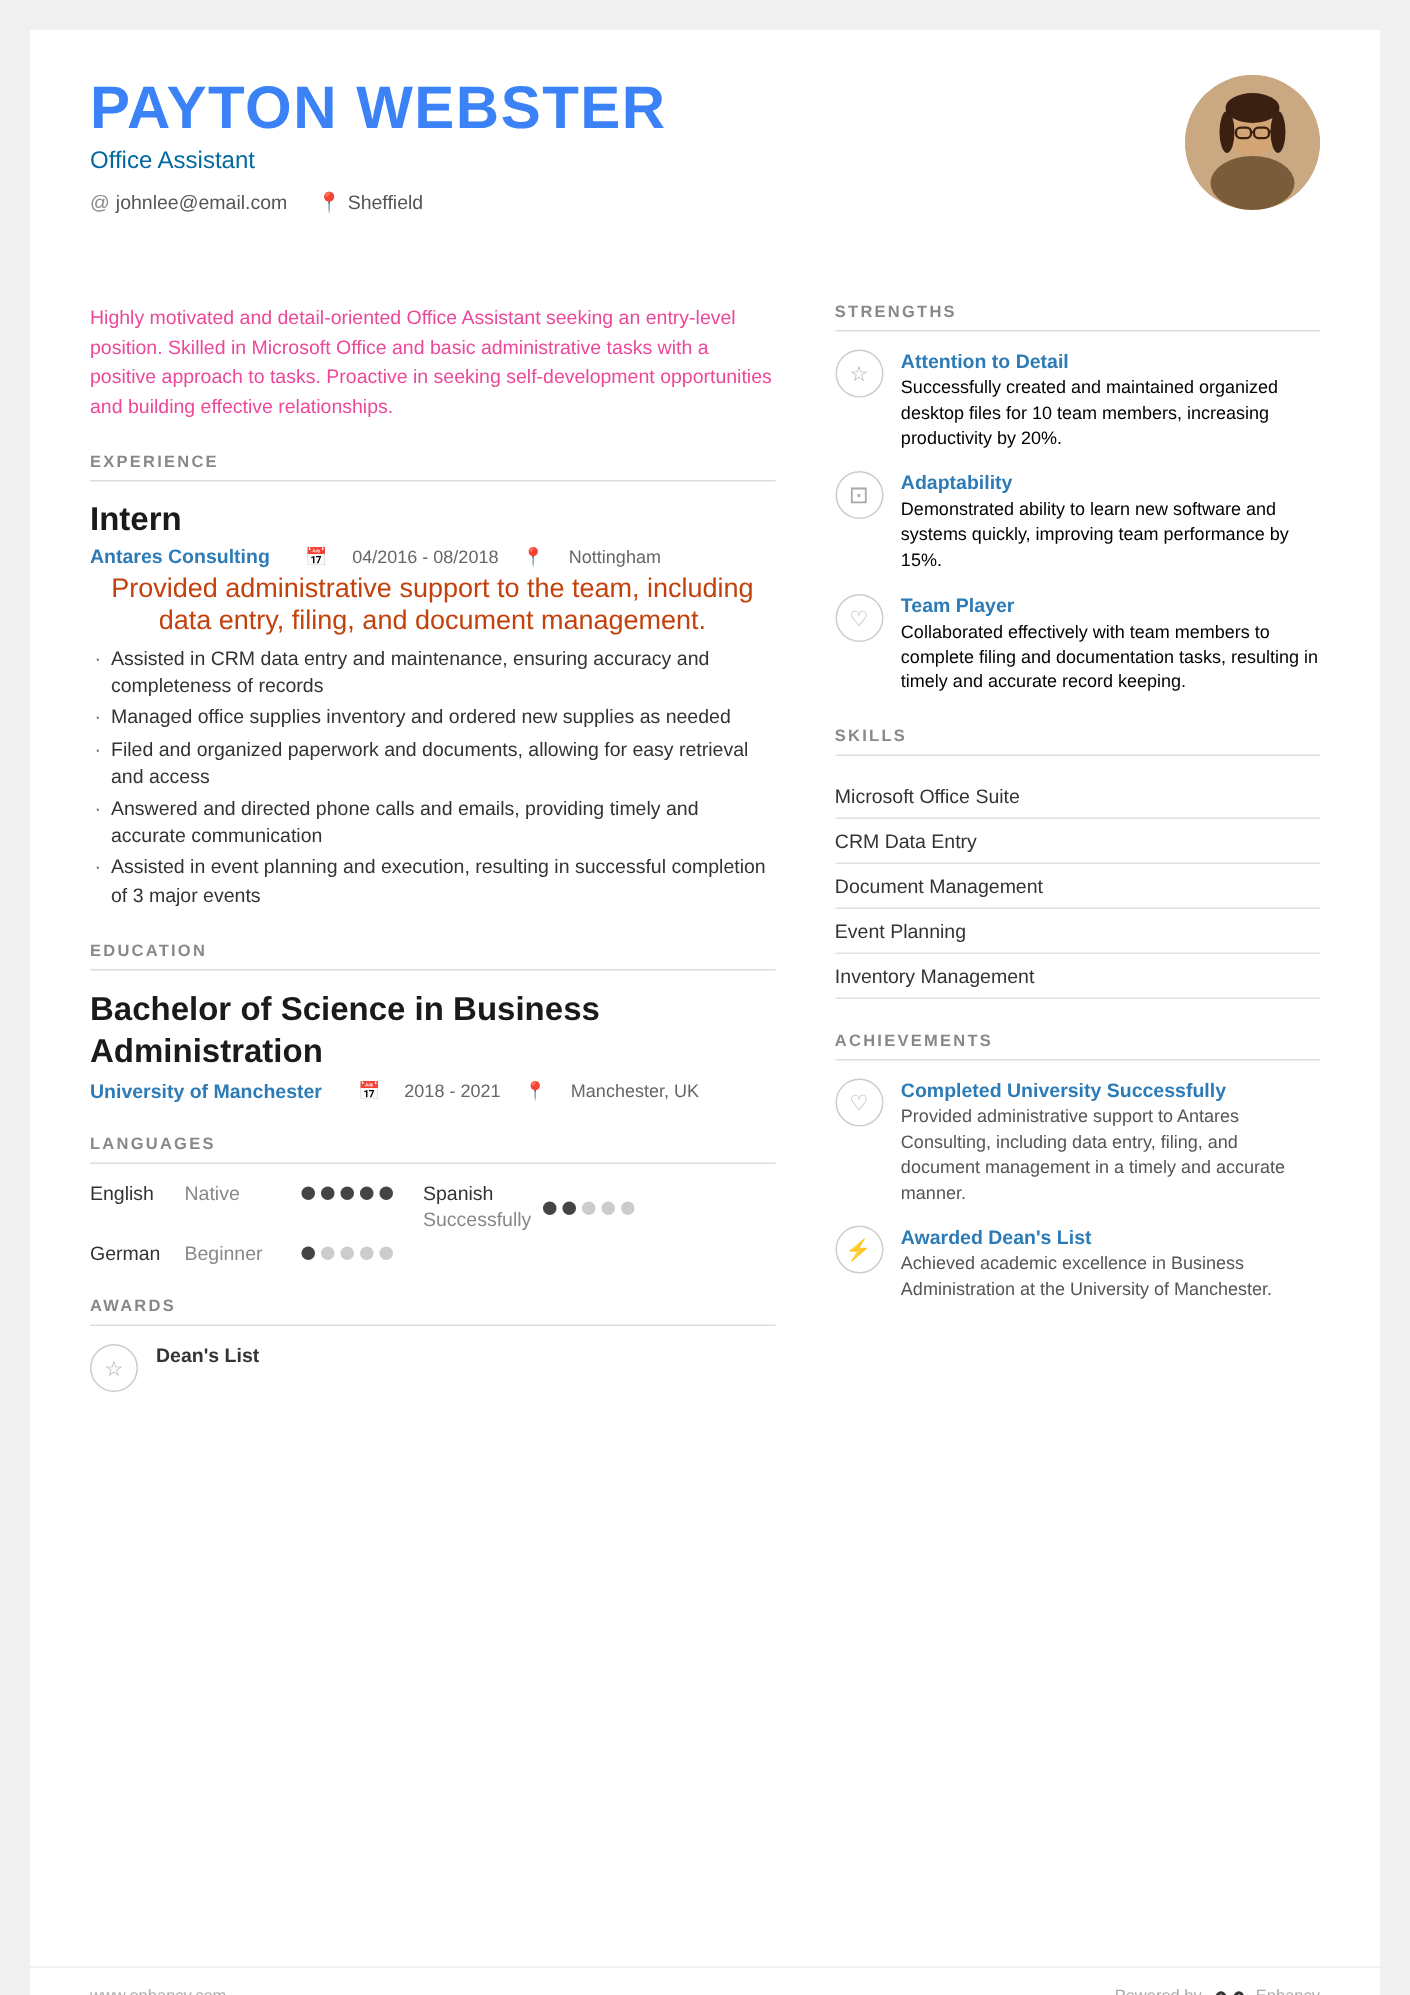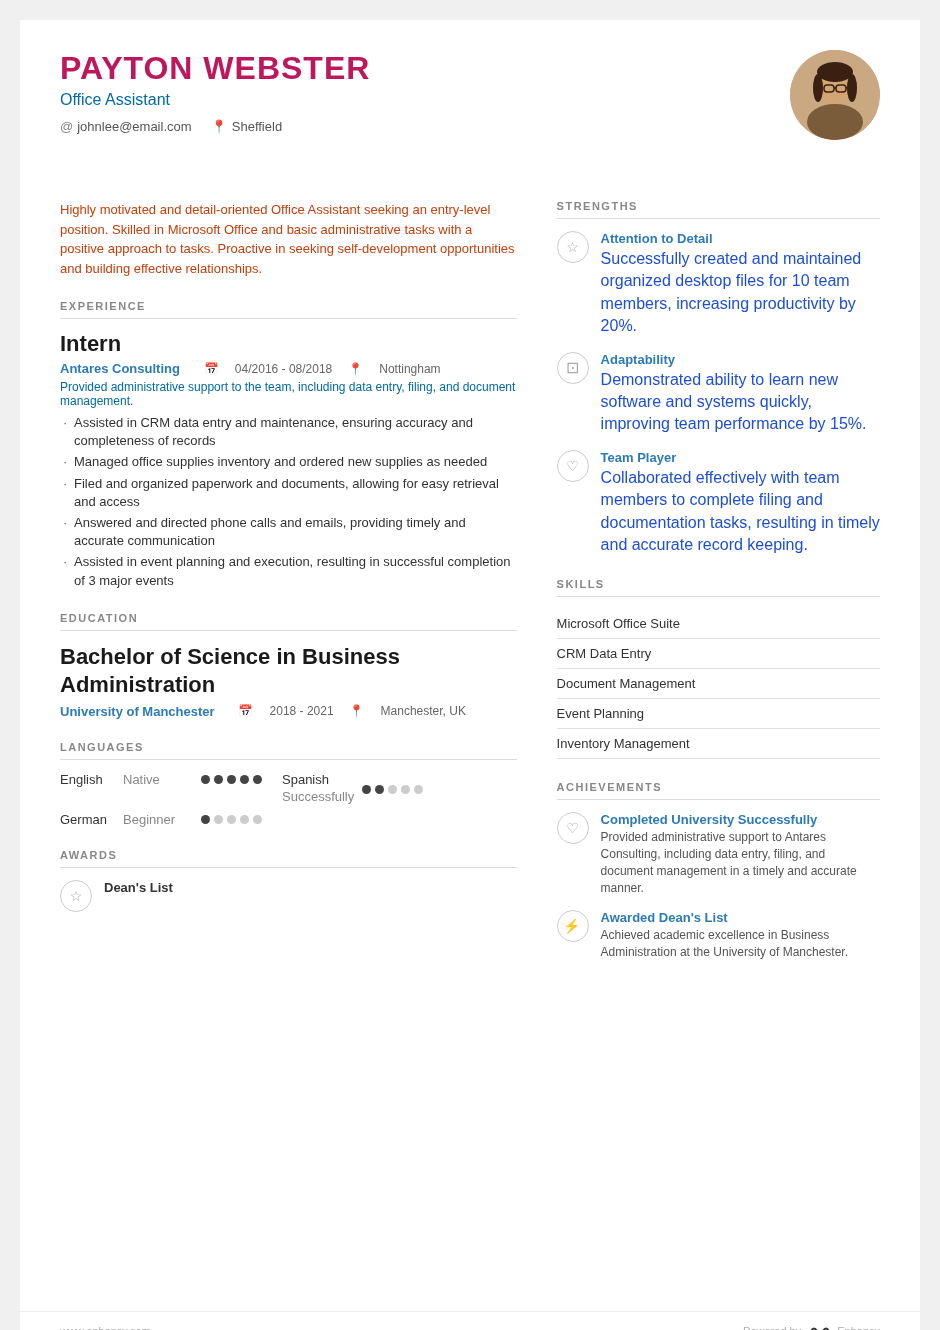--- a/index.html
+++ b/index.html
@@ -37,23 +37,23 @@
 
     
     .header {
       padding: 30px 40px 20px 40px;
       display: flex;
       justify-content: space-between;
       align-items: flex-start;
     }
     .header-left {}
     .name {
-      font-size: 32px;
+      font-size: 40px;
       font-weight: 900;
-      color: #be185d;
+      color: #3b82f6;
       letter-spacing: 1px;
       text-transform: uppercase;
     }
     .job-title {
       color: #0369a1;
       font-size: 16px;
       margin-top: 4px;
     }
     .contact-info {
       display: flex;
@@ -84,21 +84,21 @@
     .section-title {
       font-size: 11px;
       font-weight: 700;
       color: #888;
       letter-spacing: 1.5px;
       text-transform: uppercase;
       border-bottom: 1px solid #ddd;
       padding-bottom: 6px;
       margin-bottom: 12px;
     }
-    .section-content { font-size: 13px; color: #c2410c; line-height: 1.5; }
+    .section-content { font-size: 13px; color: #ec4899; line-height: 1.5; }
 
     
     .exp-title {
       font-size: 22px;
       font-weight: 700;
       color: #1a1a1a;
       margin-bottom: 4px;
     }
     .exp-company { color: #2c7bb6; font-size: 13px; font-weight: 600; }
     .exp-meta {
@@ -109,21 +109,21 @@
       font-size: 12px;
       color: #666;
     }
     .exp-header-row {
       display: flex;
       align-items: center;
       flex-wrap: wrap;
       gap: 8px;
       margin-bottom: 4px;
     }
-    .exp-desc { font-size: 12px; color: #0369a1; margin-bottom: 6px; margin-top: 4px; }
+    .exp-desc { font-size: 18px; color: #c2410c; margin-bottom: 6px; margin-top: 4px; text-align: center; }
     .exp-bullets { list-style: none; padding: 0; }
     .exp-bullets li {
       font-size: 13px;
       color: #333;
       padding-left: 14px;
       position: relative;
       margin-bottom: 3px;
       line-height: 1.4;
     }
     .exp-bullets li::before {
@@ -219,21 +219,21 @@
       border-radius: 50%;
       display: flex;
       align-items: center;
       justify-content: center;
       font-size: 14px;
       flex-shrink: 0;
       color: #aaa;
     }
     .strength-content {}
     .strength-title { font-size: 13px; font-weight: 700; color: #2c7bb6; }
-    .strength-desc { font-size: 16px; color: #1d4ed8; margin-top: 2px; line-height: 1.4; }
+    .strength-desc { font-size: 12px; color: #000000; margin-top: 2px; line-height: 1.4; }
 
     
     .skill-item {
       font-size: 13px;
       color: #333;
       border-bottom: 1px solid #e0e0e0;
       padding: 7px 0;
     }
 
     

